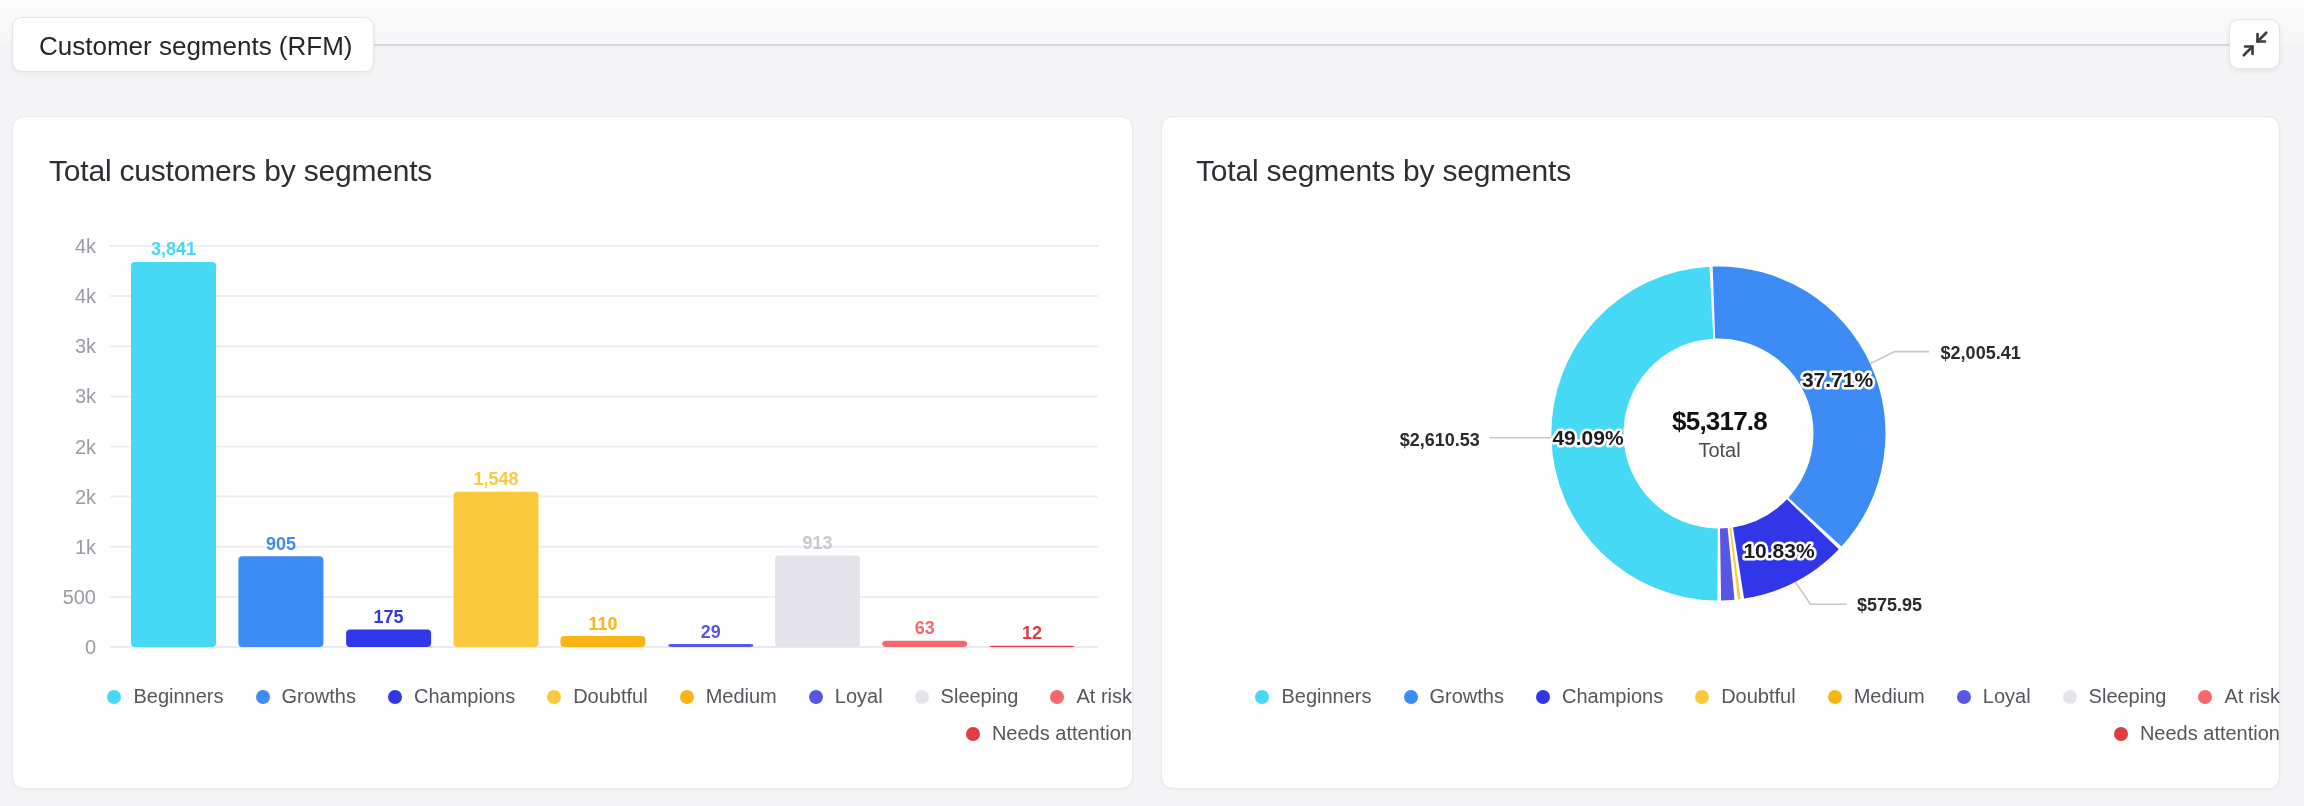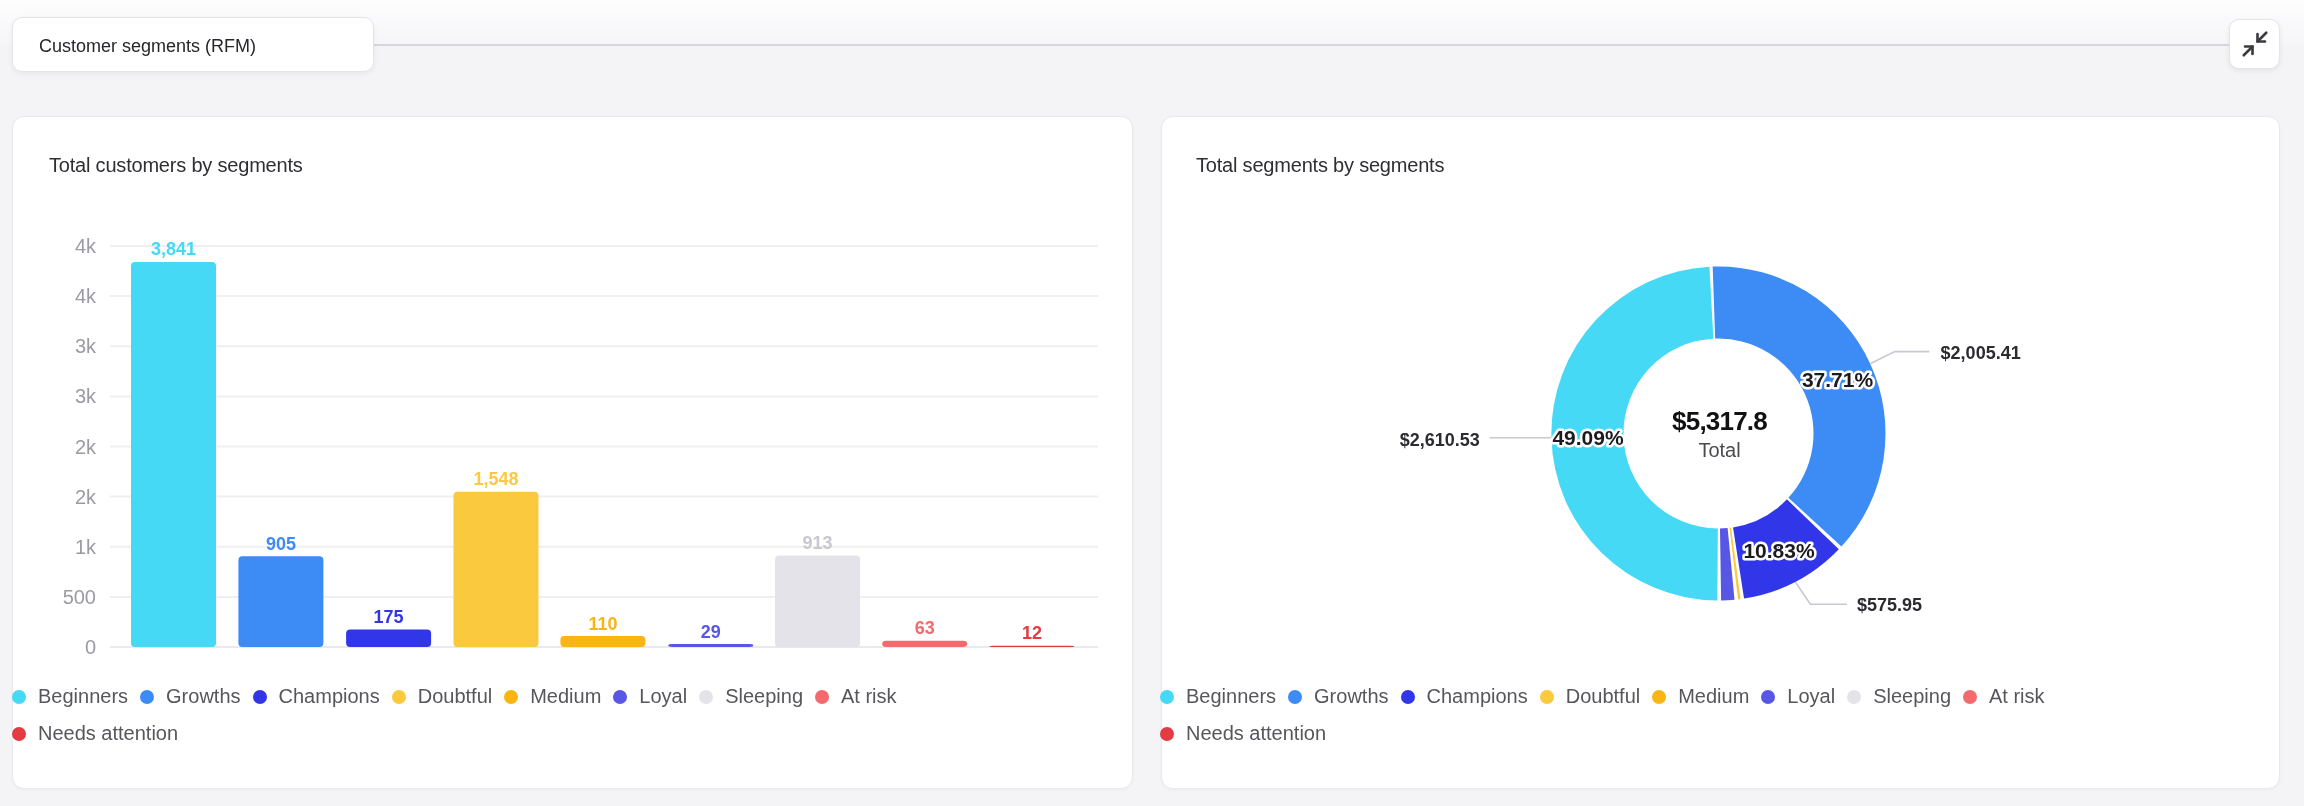--- a/index.html
+++ b/index.html
@@ -2,31 +2,31 @@
 <html><head><meta charset="utf-8">
 <style>
 *{margin:0;padding:0;box-sizing:border-box}
 html,body{width:2304px;height:806px;overflow:hidden;background:#f4f4f6;
 font-family:"Liberation Sans",sans-serif;position:relative}
 .topstrip{position:absolute;left:0;top:0;width:2304px;height:44px;
 background:linear-gradient(180deg,#fdfdfe 0%,#f6f6f8 100%)}
 .topline{position:absolute;left:374px;top:44px;width:1855px;height:2px;background:#d6d6de}
 .tab{position:absolute;left:12px;top:17px;width:362px;height:55px;background:#fff;
 border:1.5px solid #e5e5e9;border-radius:10px;box-shadow:0 2px 5px rgba(40,40,70,.06);
-font-size:18px;color:#26262b;line-height:56px;padding-left:26px}
+font-size:26px;color:#26262b;line-height:56px;padding-left:26px}
 .btn{position:absolute;left:2229px;top:19px;width:51px;height:50px;background:#fff;
 border:1.5px solid #e5e5e9;border-radius:10px;box-shadow:0 2px 5px rgba(40,40,70,.08);
 display:flex;align-items:center;justify-content:center}
 .card{position:absolute;top:116px;height:673px;background:#fff;border:1px solid #e9e9ee;
 border-radius:12px;box-shadow:0 1px 3px rgba(16,24,40,.04)}
 .card.l{left:12px;width:1121px}
 .card.r{left:1161px;width:1119px}
-.title{position:absolute;top:154px;font-size:20px;color:#2e2e34;letter-spacing:-0.2px}
+.title{position:absolute;top:154px;font-size:30px;color:#2e2e34;letter-spacing:-0.2px}
 svg.lay{position:absolute;left:0;top:0}
-.leg{position:absolute;width:1120px;display:flex;justify-content:flex-start;gap:12px;
+.leg{position:absolute;width:1120px;display:flex;justify-content:flex-end;gap:32px;
 font-size:20px;color:#56565c;white-space:nowrap}
 .li{display:inline-flex;align-items:center;gap:12px}
 .dot{width:14px;height:14px;border-radius:50%;display:inline-block}
 </style></head>
 <body>
 <div class="topstrip"></div>
 <div class="topline"></div>
 <div class="tab">Customer segments (RFM)</div>
 <div class="card l"></div>
 <div class="card r"></div>

